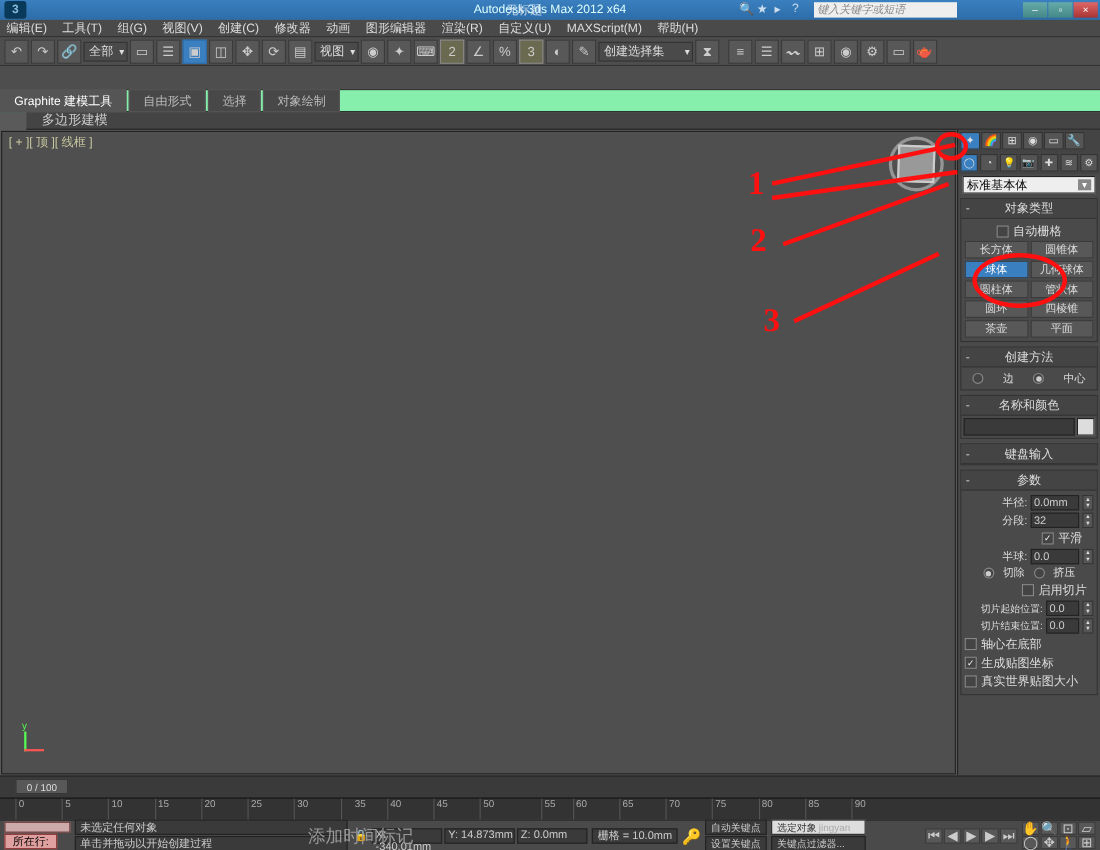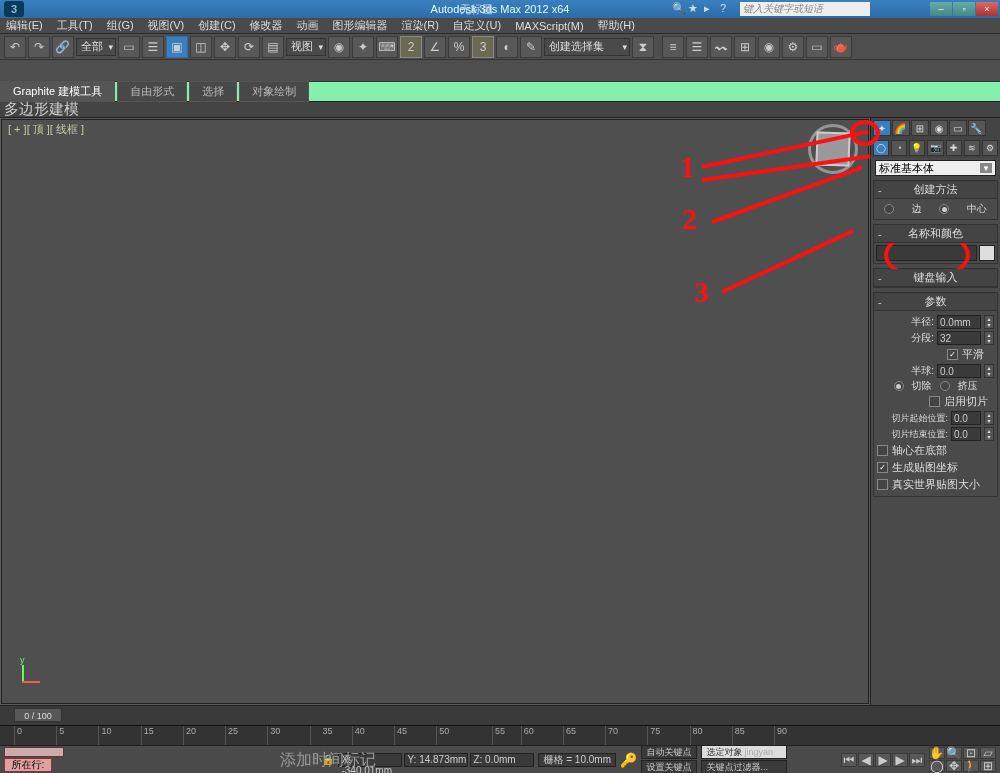--- a/index.html
+++ b/index.html
@@ -19,21 +19,21 @@
 .toolrow2 { height: 22px; }
 .tbtn { width: 22px; height: 22px; background: #585858; border: 1px solid #3a3a3a; display: flex; align-items: center; justify-content: center; color: #ccc; font-size: 12px; }
 .tbtn.blue { background: #3a7fbf; border-color:#2c6da9;}
 .tbtn.active { background: #6a6a50; border-color:#888;}
 .sep { width: 4px; }
 .dropdown { height: 18px; background: #4a4a4a; border: 1px solid #333; color: #ddd; font-size: 11px; padding: 0 12px 0 4px; display:flex; align-items:center; position:relative;}
 .dropdown::after { content: "▾"; position:absolute; right:2px; font-size:9px;}
 .ribbon-strip { height: 20px; background: #86efac; display: flex; align-items: center; font-size: 11px; color: #bbb; border-bottom:1px solid #222;}
 .ribbon-strip .tab { padding: 2px 12px; background: #484848; margin-right: 2px; border:1px solid #555;}
 .ribbon-strip .tab.active { background: #555; color:#fff;}
-.subribbon { height: 16px; background: #444; font-size:15px; color:#ccc; padding-left:4px; display:flex; align-items:center; border-bottom:1px solid #222;}
+.subribbon { height: 16px; background: #444; font-size:12px; color:#ccc; padding-left:14px; display:flex; align-items:center; border-bottom:1px solid #222;margin-left:24px;}
 .content { display: flex; height: calc(773px - 18px - 16px - 26px - 22px - 20px - 16px - 20px - 20px - 28px); }
 .viewport { flex: 1; background: #4f4f4f; border: 1px solid #222; position: relative; margin:1px;}
 .viewport .label { position: absolute; top: 2px; left: 6px; color: #c8c8a0; font-size: 11px; }
 .viewport .axis { position: absolute; bottom: 20px; left: 20px; width: 30px; height: 30px; }
 .viewport .axis .y { position:absolute; bottom:0; left:0; width:2px; height:18px; background:#5f5;}
 .viewport .axis .x { position:absolute; bottom:0; left:0; width:18px; height:2px; background:#f55;}
 .viewport .axis .ylab { position:absolute; bottom:18px; left:-2px; color:#5f5; font-size:9px;}
 .cmdpanel { width: 130px; background: #4a4a4a; border-left: 1px solid #222; display: flex; flex-direction: column; font-size: 11px; color: #ddd; }
 .cmd-tabs { display: flex; flex-wrap: wrap; padding: 2px; gap: 1px; height:20px; background:#444;}
 .cmd-tabs .ct { width: 18px; height: 16px; background: #555; border:1px solid #333; font-size:10px; display:flex;align-items:center;justify-content:center;}
@@ -201,20 +201,41 @@
       <div class="cst active">◯</div>
       <div class="cst">◔</div>
       <div class="cst">💡</div>
       <div class="cst">📷</div>
       <div class="cst">✚</div>
       <div class="cst">≋</div>
       <div class="cst">⚙</div>
     </div>
     <div class="panel-dd">标准基本体</div>
 
+    <div class="rollout">
+      <div class="rollout-head">对象类型</div>
+      <div class="rollout-body">
+        <div class="checkbox-row" style="justify-content:center;">
+          <span class="cb"></span>
+          <span>自动栅格</span>
+        </div>
+        <div class="grid2">
+          <div class="obj-btn">长方体</div>
+          <div class="obj-btn">圆锥体</div>
+          <div class="obj-btn sel">球体</div>
+          <div class="obj-btn">几何球体</div>
+          <div class="obj-btn">圆柱体</div>
+          <div class="obj-btn">管状体</div>
+          <div class="obj-btn">圆环</div>
+          <div class="obj-btn">四棱锥</div>
+          <div class="obj-btn">茶壶</div>
+          <div class="obj-btn">平面</div>
+        </div>
+      </div>
+    </div>
 
     <div class="rollout">
       <div class="rollout-head">创建方法</div>
       <div class="rollout-body">
         <div class="radio-row" style="justify-content:space-around;">
           <span class="radio"></span>
           <span>边</span>
           <span class="radio on"></span>
           <span>中心</span>
         </div>
@@ -332,20 +353,22 @@
     <span class="tick" style="left: 731.778px;">85</span>
     <span class="tick" style="left: 774px;">90</span>
   </div>
 
 <div class="statusbar">
   <div class="status-stacked">
     <div style="width:60px;height:10px;background:#caa;border:1px solid #633"></div>
     <div class="status-btn" style="height:14px">所在行:</div>
   </div>
   <div class="status-stacked" style="flex:0 0 250px">
+    <div class="status-seg" style="width:248px">未选定任何对象</div>
+    <div class="status-seg" style="width:248px">单击并拖动以开始创建过程</div>
   </div>
   <div>🔒</div>
   <div class="coord">
     <div class="cbox">X: -340.01mm</div>
     <div class="cbox">Y: 14.873mm</div>
     <div class="cbox">Z: 0.0mm</div>
   </div>
   <div class="status-seg">栅格 = 10.0mm</div>
   <div style="font-size:14px;color:#888">🔑</div>
   <div class="status-stacked">

